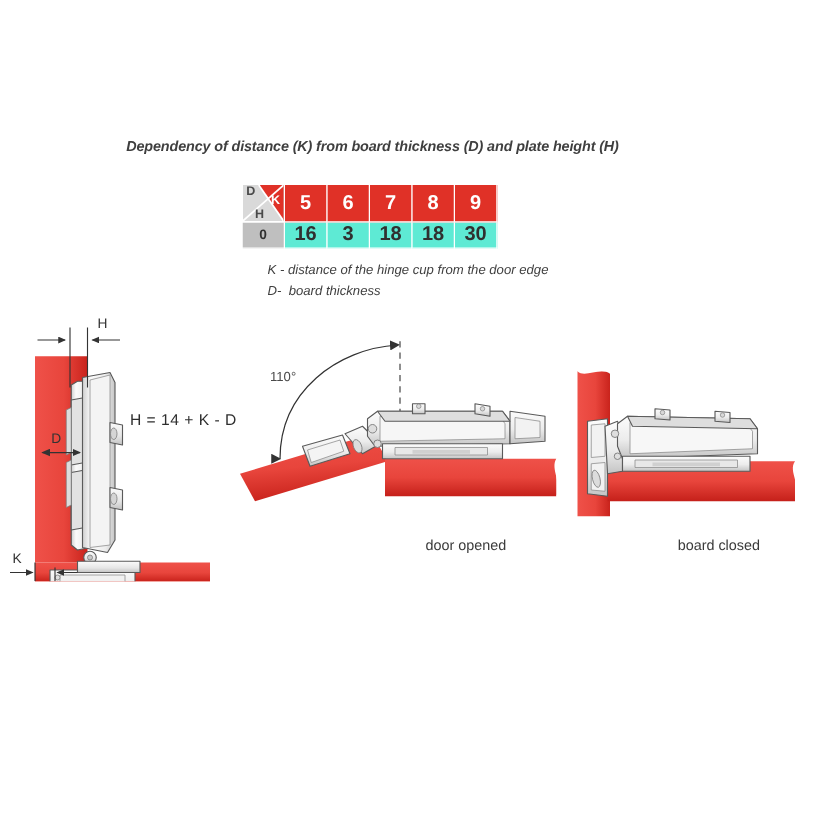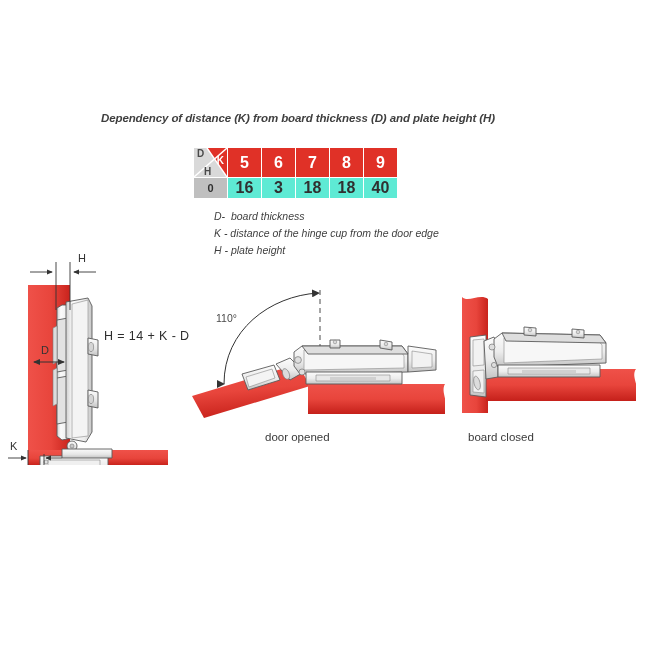--- a/index.html
+++ b/index.html
@@ -126,31 +126,31 @@
   #legend .sym {
     font-style: italic;
     font-weight: 400;
   }
 
   
   .caption {
     position: absolute;
     font-size: 11.5px;
     color: #3a3a3a;
-    text-align: left;
+    text-align: right;
     font-style: normal;
   }
   #cap-opened { left: 265px; top: 431px; width: 140px; }
   #cap-closed { left: 468px; top: 431px; width: 140px; }
 
   
   svg { display: block; }
   .fig { position: absolute; }
   #fig-left   { left: 0px;   top: 250px; }
-  #fig-middle { left: 190px; top: 280px; }
+  #fig-middle { left: 190px; top: 263px; }
   #fig-right  { left: 440px; top: 285px; }
 
   .dimtxt {
     font-family: "Liberation Sans", sans-serif;
     font-size: 11px;
     fill: #333;
   }
   .formula {
     font-family: "Liberation Sans", sans-serif;
     font-size: 12.5px;
@@ -187,40 +187,35 @@
         <td class="hdr-cell">7</td>
         <td class="hdr-cell">8</td>
         <td class="hdr-cell">9</td>
       </tr>
       <tr>
         <td class="row-head-cell">0</td>
         <td class="data-cell">16</td>
         <td class="data-cell">3</td>
         <td class="data-cell">18</td>
         <td class="data-cell">18</td>
-        <td class="data-cell">40</td>
+        <td class="data-cell">30</td>
       </tr>
     </tbody>
   </table>
 </div>
 
 <div id="legend">
-  <span class="ln">
-    <span class="sym">D</span><span>-</span>&nbsp;
-    <span>board thickness</span>
-  </span>
   <span class="ln">
     <span class="sym">K</span>
     <span>-</span>
     <span>distance of the hinge cup from the door edge</span>
   </span>
   <span class="ln">
-    <span class="sym">H</span>
-    <span>-</span>
-    <span>plate height</span>
+    <span class="sym">D</span><span>-</span>&nbsp;
+    <span>board thickness</span>
   </span>
 </div>
 
 <div class="fig" id="fig-left">
   <svg width="200" height="215" viewBox="0 0 200 215">
     <defs>
       <linearGradient id="redV" x1="0" y1="0" x2="1" y2="0">
         <stop offset="0%" stop-color="#ef5149"></stop>
         <stop offset="55%" stop-color="#e8453c"></stop>
         <stop offset="100%" stop-color="#c9231c"></stop>

